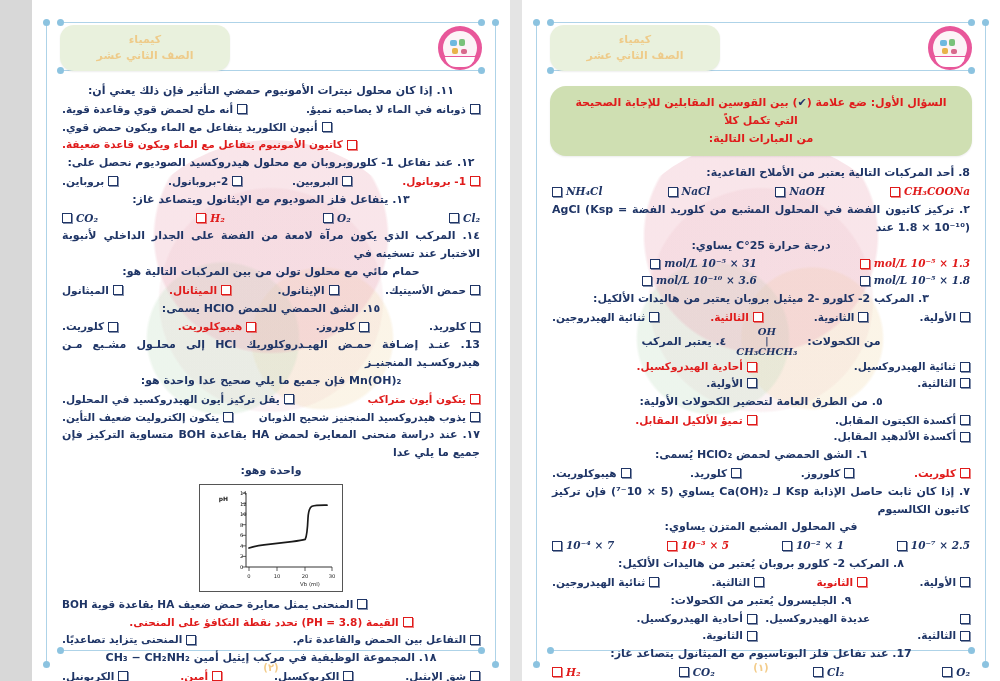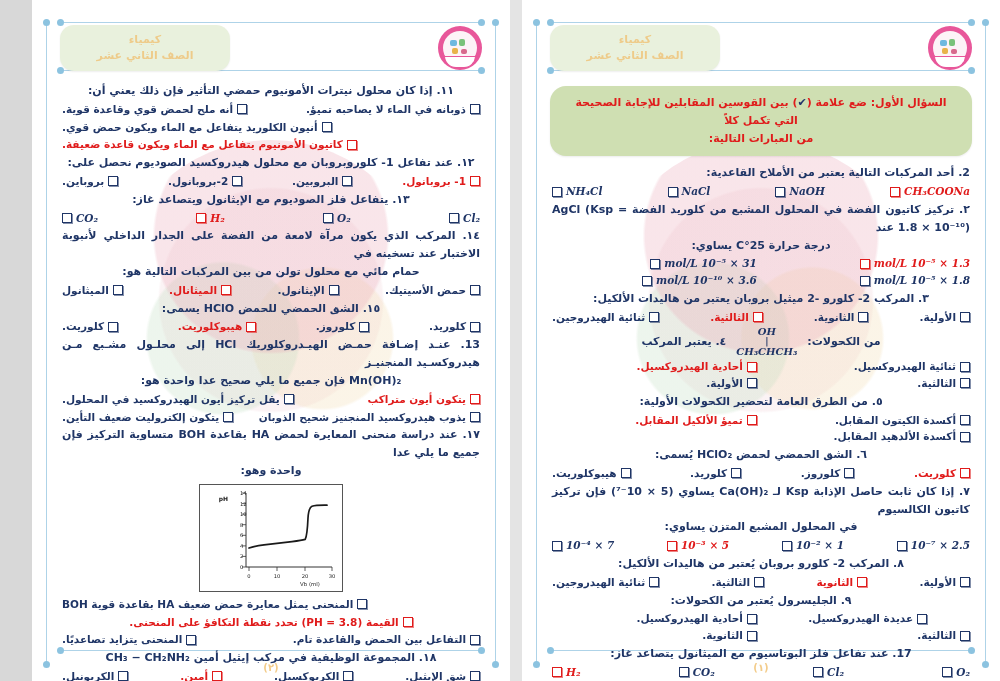--- a/index.html
+++ b/index.html
@@ -165,21 +165,21 @@
     <div class="qbanner">
       <div>
         <span>السؤال الأول:  ضع علامة  (</span><span class="chk">✔</span><span>) بين القوسين المقابلين للإجابة  الصحيحة التي تكمل كلاً</span>
       </div>
       <div>من العبارات  التالية:</div>
     </div>
 
     <div class="body">
 
       <div class="q">
-        <div class="qtext">2. أحد المركبات التالية يعتبر من الأملاح القاعدية:</div>
+        <div class="qtext">8. أحد المركبات التالية يعتبر من الأملاح القاعدية:</div>
         <div class="opts">
           <div class="opt c">
               <span class="lbl f">CH₃COONa</span>
               <span class="box"></span>
             </div>
           <div class="opt">
               <span class="lbl f">NaOH</span>
               <span class="box"></span>
             </div>
           <div class="opt">
@@ -349,21 +349,21 @@
           <div class="opt">
               <span class="box"></span>
               <span class="lbl">ثنائية الهيدروجين.</span>
             </div>
         </div>
       </div>
 
       <div class="q">
         <div class="qtext center">٩. الجليسرول يُعتبر من الكحولات:</div>
         <div class="opts cols2">
-          <div class="opt" style="justify-content:center">
+          <div class="opt" style="justify-content:space-between">
               <span class="box"></span>
               <span class="lbl">عديدة الهيدروكسيل.</span>
             </div>
           <div class="opt" style="justify-content:flex-start">
               <span class="box"></span>
               <span class="lbl">أحادية الهيدروكسيل.</span>
             </div>
           <div class="opt" style="justify-content:flex-start">
               <span class="box"></span>
               <span class="lbl">الثالثية.</span>

